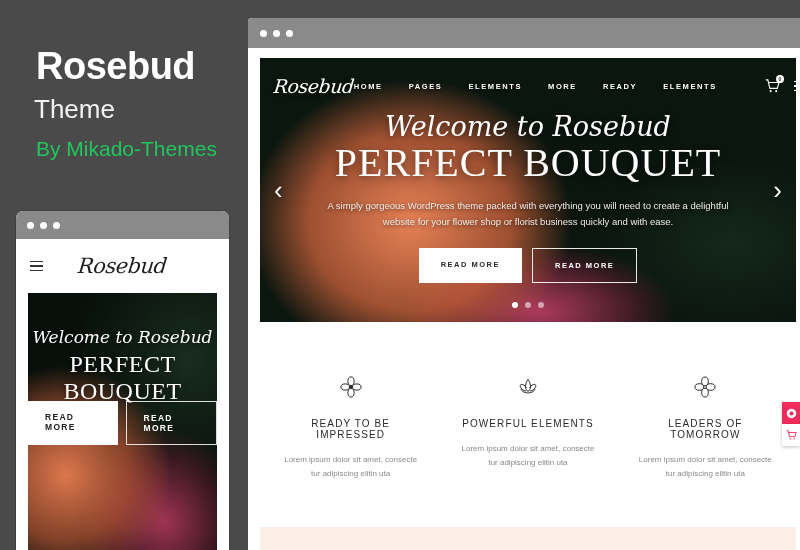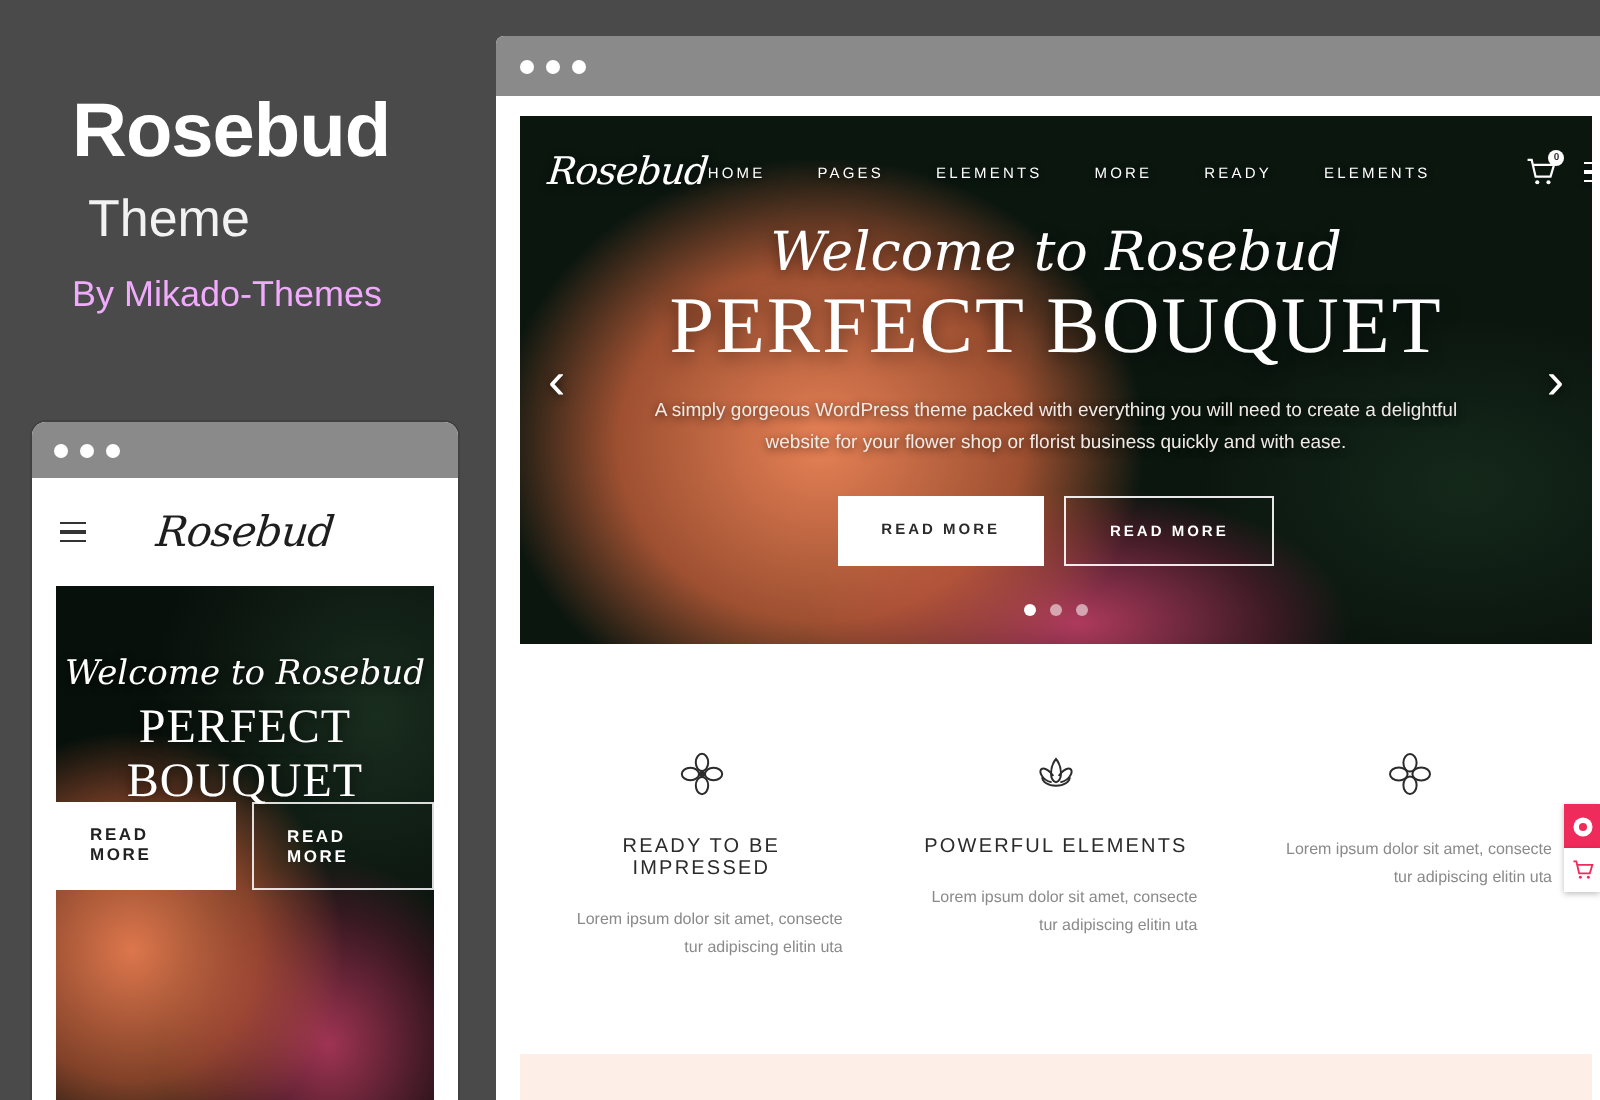--- a/index.html
+++ b/index.html
@@ -14,27 +14,27 @@
   .left-panel{
     position:absolute; left:0; top:0; width:248px; height:550px;
     background:#4a4a4a;
   }
   .theme-title{
     position:absolute; left:36px; top:47px;
     font-size:38px; font-weight:bold; color:#ffffff;
     letter-spacing:-0.5px; line-height:1;
   }
   .theme-sub{
-    position:absolute; left:44px; top:96px;
+    position:absolute; left:34px; top:96px;
     font-size:26px; font-weight:300; color:#f2f2f2;
     line-height:1;
   }
   .theme-author{
     position:absolute; left:36px; top:138px;
-    font-size:18px; font-weight:400; color:#f0abfc;
+    font-size:21px; font-weight:400; color:#22c55e;
     line-height:1;
   }
 
   
   .mobile-frame{
     position:absolute; left:16px; top:211px;
     width:213px; height:339px;
     background:#ffffff;
     border-radius:7px 7px 0 0;
     overflow:hidden;
@@ -124,21 +124,21 @@
   .desk-logo{
     font-family:"DejaVu Serif", serif; font-style:italic;
     font-size:19px; color:#ffffff; letter-spacing:-0.5px;
     transform:skewX(-6deg);
     text-shadow:0 1px 4px rgba(0,0,0,0.5);
   }
   .desk-menu{
     margin-left:auto; display:flex; align-items:center; gap:26px;
   }
   .desk-menu a{
-    font-size:7.5px; font-weight:normal; color:#ffffff;
+    font-size:7.5px; font-weight:bold; color:#ffffff;
     letter-spacing:1.6px; text-decoration:none;
     text-shadow:0 1px 3px rgba(0,0,0,0.6);
   }
   .nav-icons{ margin-left:22px; display:flex; align-items:center; gap:14px; }
   .cart-wrap{ position:relative; width:15px; height:14px; }
   .cart-badge{
     position:absolute; top:-4px; right:-4px;
     width:8px; height:8px; border-radius:50%;
     background:#ffffff; color:#333;
     font-size:5px; line-height:8px; text-align:center; font-weight:bold;
@@ -200,21 +200,21 @@
     display:flex; padding:52px 14px 46px 14px; background:#ffffff;
   }
   .feature{ flex:1; text-align:center; padding:0 18px; }
   .feat-icon{ height:26px; margin-bottom:18px;
     display:flex; align-items:center; justify-content:center; }
   .feat-title{
     font-family:Liberation Sans, sans-serif;
     font-size:10px; color:#2b2b2b; letter-spacing:1.1px;
     margin-bottom:13px; font-weight:normal;
   }
-  .feat-text{ font-size:8px; color:#8a8a8a; line-height:1.75;text-align:right; }
+  .feat-text{ font-size:8px; color:#8a8a8a; line-height:1.75; }
 
   .peach-section{
     height:60px; background:#fdeee7; margin:0 12px;
   }
 
   
   .side-buttons{
     position:absolute; right:0; top:402px; z-index:30;
     display:flex; flex-direction:column;
   }
@@ -347,20 +347,21 @@
 
       <div class="feature">
         <div class="feat-icon">
           <svg width="24" height="24" viewBox="0 0 24 24" fill="none" stroke="#2b2b2b" stroke-width="1">
             <ellipse cx="12" cy="6.4" rx="3.3" ry="4.4"></ellipse>
             <ellipse cx="12" cy="17.6" rx="3.3" ry="4.4"></ellipse>
             <ellipse cx="6.4" cy="12" rx="4.4" ry="3.3"></ellipse>
             <ellipse cx="17.6" cy="12" rx="4.4" ry="3.3"></ellipse>
           </svg>
         </div>
+        <div class="feat-title">LEADERS OF TOMORROW</div>
         <div class="feat-text">Lorem ipsum dolor sit amet, consecte tur adipiscing elitin uta</div>
       </div>
     </div>
 
     <div class="peach-section"></div>
   </div>
 </div>
 
 <div class="side-buttons">
   <div class="side-btn pink">

